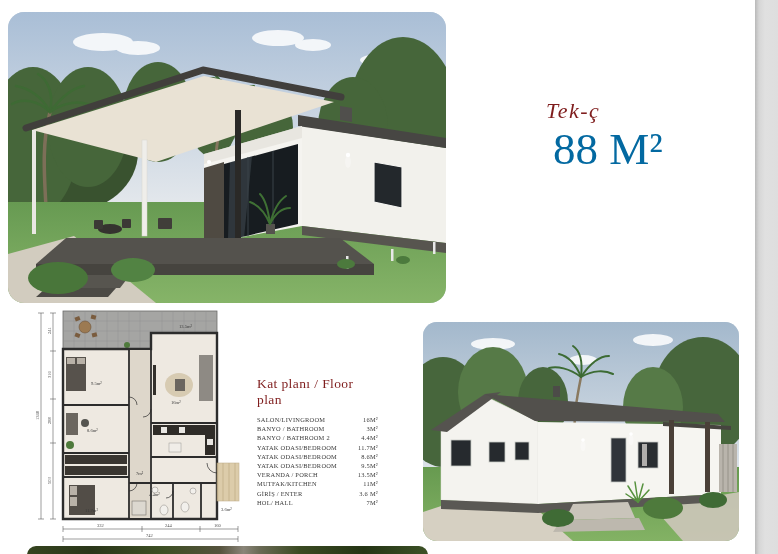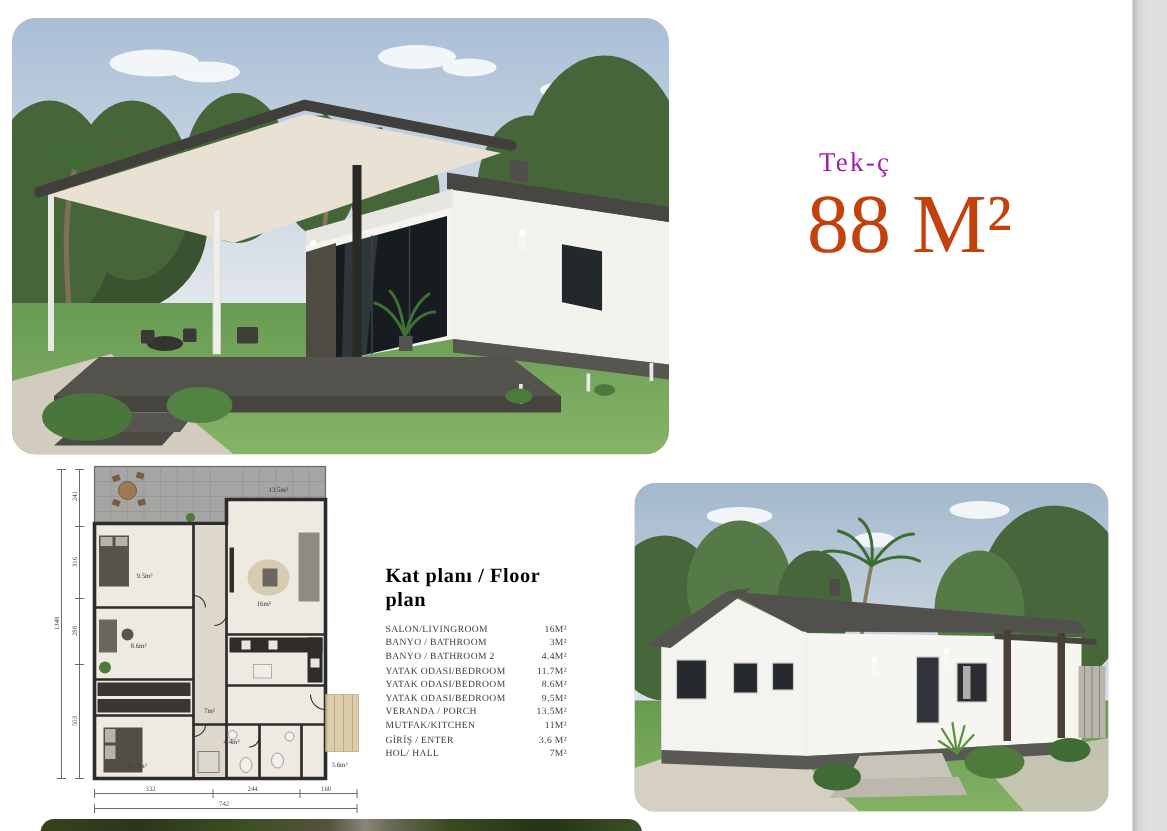--- a/index.html
+++ b/index.html
@@ -19,29 +19,29 @@
     border-radius:16px;overflow:hidden;background:#cfd8e0;
   }
   
   .render-side{
     position:absolute;left:423px;top:322px;width:316px;height:219px;
     border-radius:14px;overflow:hidden;background:#c5d2dd;
   }
   .render-front svg,.render-side svg{display:block;width:100%;height:100%;}
   
   .area-block{position:absolute;left:538px;top:98px;width:140px;color:#181818;}
-  .area-small{font-size:18px;letter-spacing:1.5px;margin-left:8px;color:#a21caf;}
-  .area-big{font-size:56px;line-height:1.05;margin-top:2px;color:#c2410c;}
+  .area-small{font-size:22px;letter-spacing:1.5px;margin-left:8px;color:#7f1d1d;font-style:italic;}
+  .area-big{font-size:45px;line-height:1.05;margin-top:2px;color:#0369a1;margin-left:15px;}
   
   .plan{position:absolute;left:33px;top:305px;width:212px;height:240px;}
   .plan svg{display:block;width:100%;height:100%;}
   
   .room-list{position:absolute;left:257px;top:376px;width:121px;color:#2e2e2e;}
   .room-list h3{
-    font-size:13.5px;font-weight:bold;margin:0 0 7px 0;color:#000000;
+    font-size:13.5px;font-weight:normal;margin:0 0 7px 0;color:#7f1d1d;
     letter-spacing:.4px;font-family:"Liberation Serif",serif;
   }
   .room-row{
     display:flex;justify-content:space-between;align-items:baseline;
     font-size:6.4px;line-height:9.2px;letter-spacing:.25px;color:#3a3a3a;
   }
   .room-row .rl{white-space:nowrap;}
   .room-row .rv{white-space:nowrap;}
   
   .watermark{

